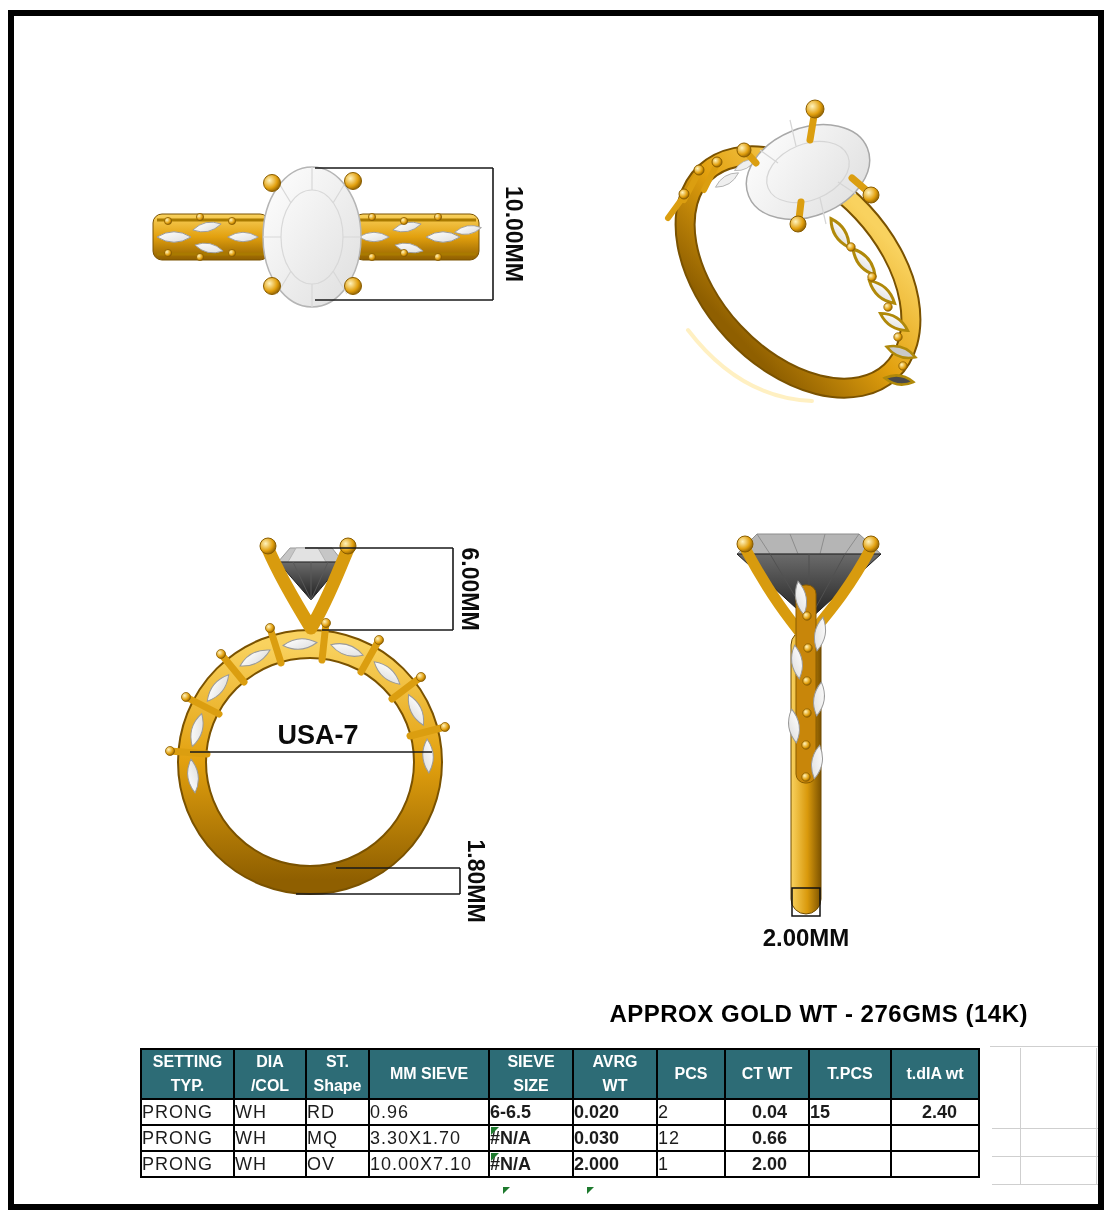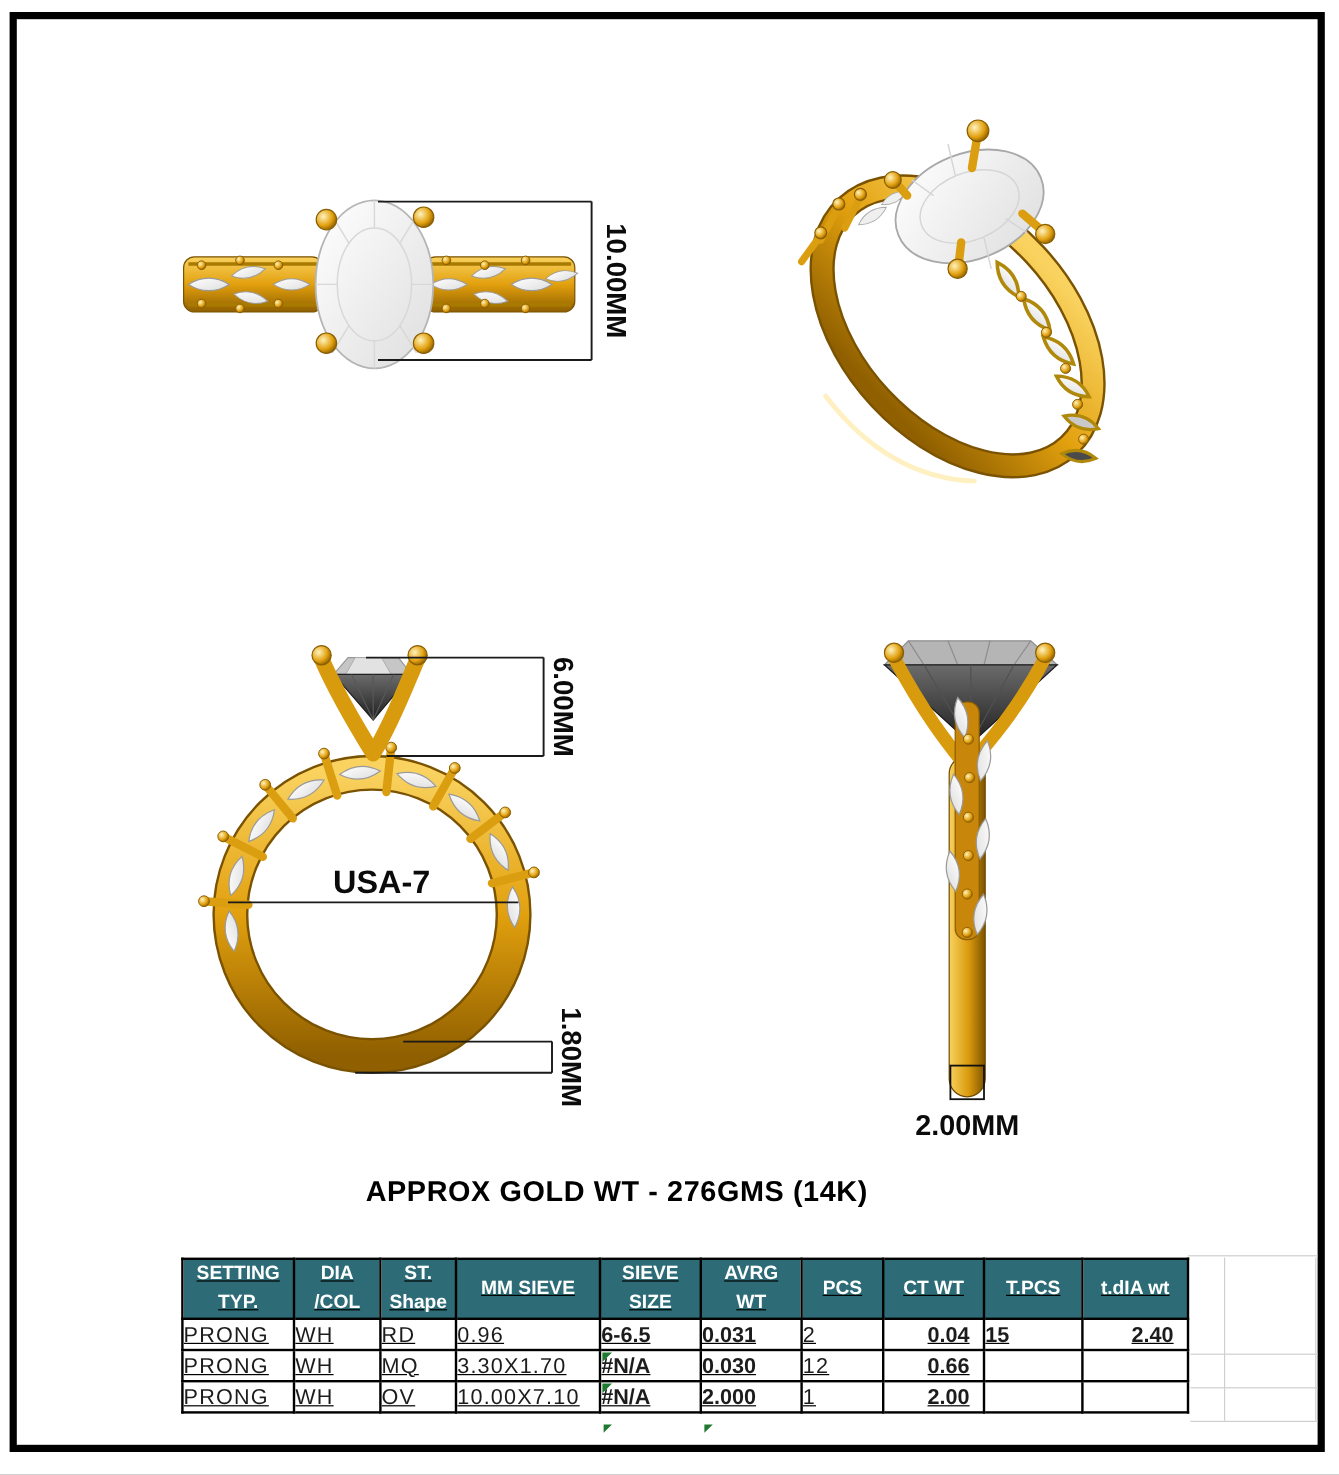--- a/index.html
+++ b/index.html
@@ -7,32 +7,32 @@
         font-family:"Liberation Sans",sans-serif;margin:0 auto;}
   .frame{position:absolute;left:8px;top:10px;width:1096px;height:1200px;
          border:6px solid #000;box-sizing:border-box;}
   svg.views{position:absolute;left:0;top:0;width:1116px;height:1229px;}
 
   .dim-text{font:bold 23px "Liberation Sans",sans-serif;fill:#0b0b0b;}
   .size-text{font:bold 27px "Liberation Sans",sans-serif;fill:#0b0b0b;}
   .mm-text{font:bold 24px "Liberation Sans",sans-serif;fill:#0b0b0b;}
   .dline{stroke:#1a1a1a;stroke-width:1.6;fill:none;}
 
-  .title{position:absolute;left:0;top:980px;width:1028px;text-align:center;
+  .title{position:absolute;left:0;top:1000px;width:1028px;text-align:right;
          font-size:24px;font-weight:bold;letter-spacing:.5px;color:#000;}
 
-  table.spec{position:absolute;left:151px;top:1048px;width:838px;
-             border-collapse:collapse;table-layout:fixed;text-decoration:underline;}
+  table.spec{position:absolute;left:140px;top:1048px;width:838px;
+             border-collapse:collapse;table-layout:fixed;}
   table.spec th,table.spec td{border:2px solid #000;padding:0;overflow:hidden;}
   table.spec th{background:#2D6C76;color:#fff;font-size:16px;font-weight:bold;
                 white-space:pre-line;line-height:1.5;height:48px;text-align:center;}
   table.spec td{position:relative;height:24px;font-size:18px;letter-spacing:1px;
                 color:#1c1c1c;text-align:left;font-weight:400;}
   table.spec td.b{font-weight:bold;letter-spacing:0;}
-  table.spec td.r{text-align:right;padding-right:11px;}
+  table.spec td.r{text-align:right;padding-right:21px;}
   .flag{position:absolute;left:1px;top:1px;width:0;height:0;
         border-top:8px solid #1E7A2E;border-right:8px solid transparent;}
   .flag-art{position:absolute;width:0;height:0;
         border-top:7px solid #1E7A2E;border-right:7px solid transparent;}
   .gl{position:absolute;background:#cfcfcf;}
 </style>
 </head>
 <body>
 
 <div class="page">
@@ -288,21 +288,21 @@
         <th>t.dIA wt</th>
       </tr>
     </thead>
     <tbody>
       <tr>
         <td>PRONG</td>
         <td>WH</td>
         <td>RD</td>
         <td>0.96</td>
         <td class="b">6-6.5</td>
-        <td class="b">0.031</td>
+        <td class="b">0.020</td>
         <td>2</td>
         <td class="b r">0.04</td>
         <td class="b">15</td>
         <td class="b r">2.40</td>
       </tr>
       <tr>
         <td>PRONG</td>
         <td>WH</td>
         <td>MQ</td>
         <td>3.30X1.70</td>

